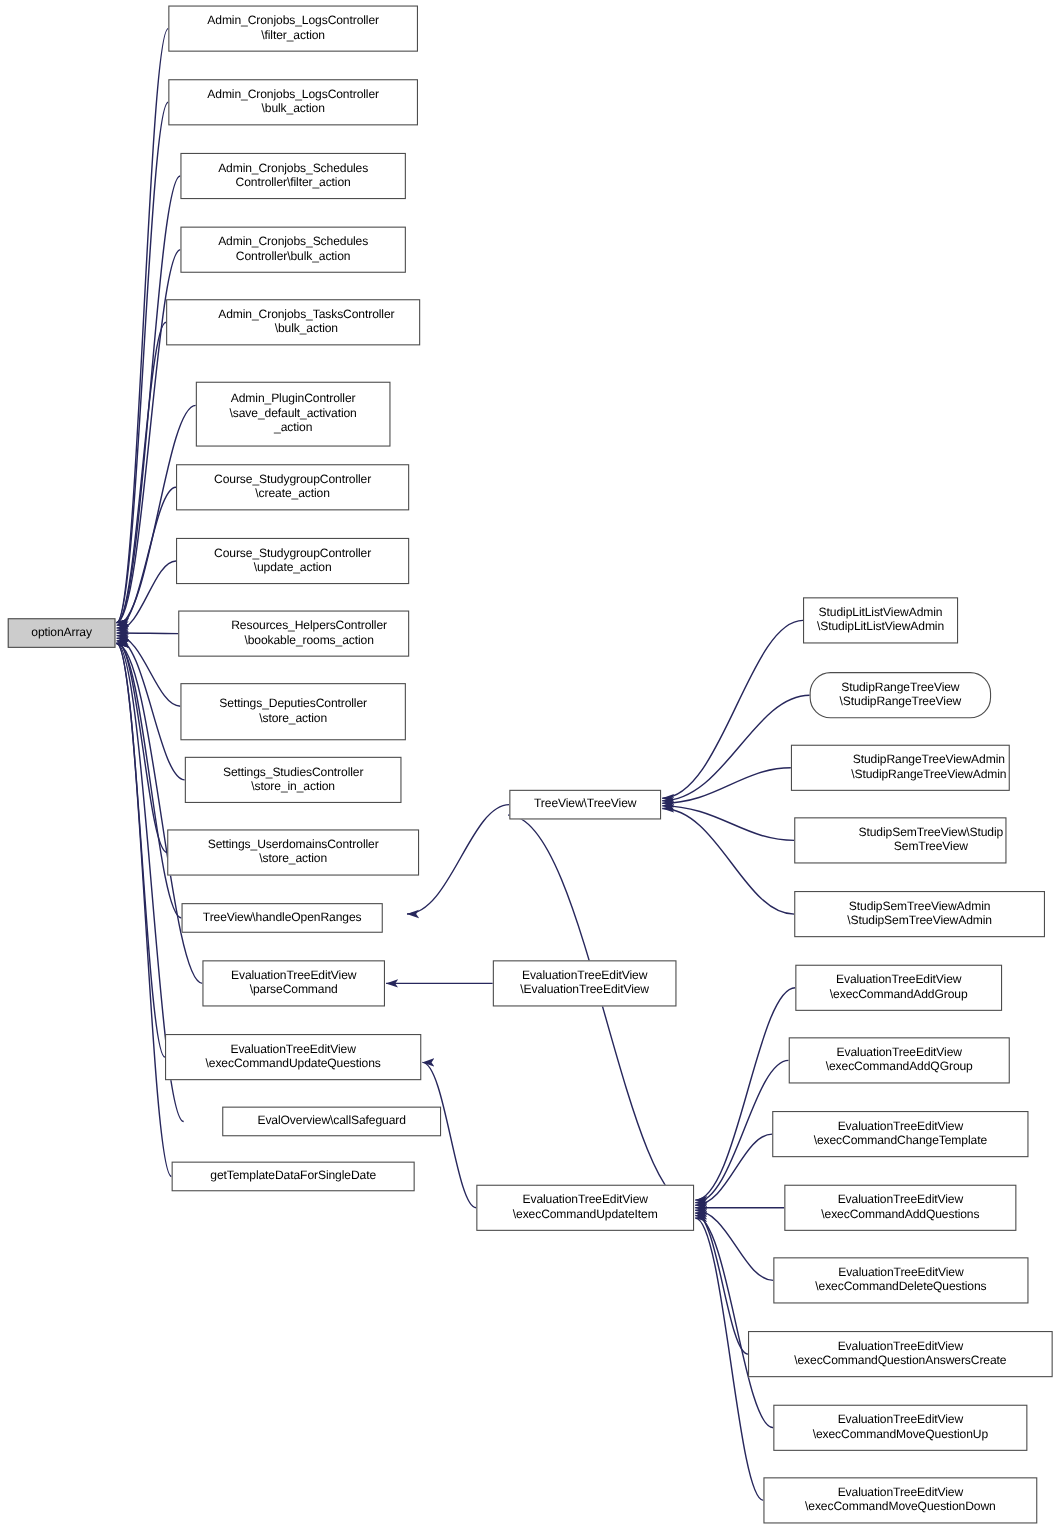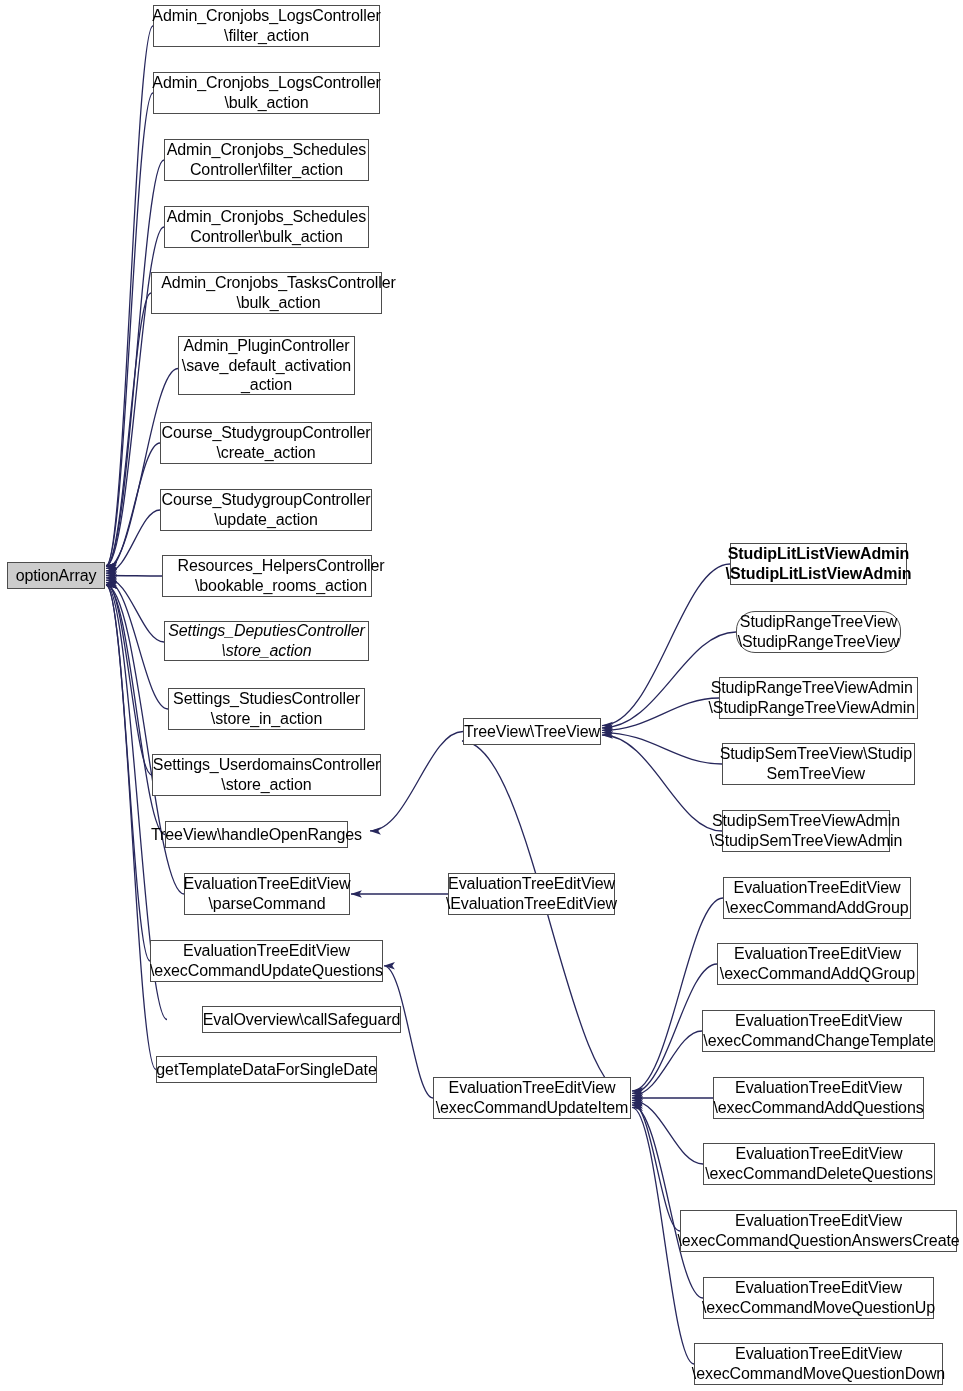--- a/index.html
+++ b/index.html
@@ -26,21 +26,21 @@
   .node {
     position: absolute;
     box-sizing: border-box;
     display: flex;
     align-items: center;
     justify-content: center;
     text-align: center;
     border: 1px solid #4d4d4d;
     background: #ffffff;
     color: #000000;
-    font-size: 16px;
+    font-size: 11px;
     line-height: 1.22;
     letter-spacing: -0.1px;
     white-space: pre-line;
     padding: 0 2px;
   }
   .node.root {
     background: #cccccc;
     border: 1px solid #4d4d4d;
   }
   .node-label {
@@ -100,52 +100,52 @@
       <div class="node" style="left: 153px; top: 5px; width: 227px; height: 42px;"><span class="node-label">Admin_Cronjobs_LogsController
 \filter_action</span></div>
       <div class="node" style="left: 153px; top: 72px; width: 227px; height: 42px;"><span class="node-label">Admin_Cronjobs_LogsController
 \bulk_action</span></div>
       <div class="node" style="left: 164px; top: 139px; width: 205px; height: 42px;"><span class="node-label">Admin_Cronjobs_Schedules
 Controller\filter_action</span></div>
       <div class="node" style="left: 164px; top: 206px; width: 205px; height: 42px;"><span class="node-label">Admin_Cronjobs_Schedules
 Controller\bulk_action</span></div>
       <div class="node" style="left: 151px; top: 272px; width: 231px; height: 42px; padding-left: 26px;"><span class="node-label">Admin_Cronjobs_TasksController
 \bulk_action</span></div>
-      <div class="node" style="left: 178px; top: 336px; width: 177px; height: 59px;"><span class="node-label">Admin_PluginController
+      <div class="node" style="left: 178px; top: 347px; width: 177px; height: 59px;"><span class="node-label">Admin_PluginController
 \save_default_activation
 _action</span></div>
       <div class="node" style="left: 160px; top: 422px; width: 212px; height: 42px;"><span class="node-label">Course_StudygroupController
 \create_action</span></div>
       <div class="node" style="left: 160px; top: 489px; width: 212px; height: 42px;"><span class="node-label">Course_StudygroupController
 \update_action</span></div>
       <div class="node" style="left: 162px; top: 555px; width: 210px; height: 42px; padding-left: 30px;"><span class="node-label">Resources_HelpersController
 \bookable_rooms_action</span></div>
-      <div class="node" style="left: 164px; top: 621px; width: 205px; height: 40px; font-style: italic;"><span class="node-label">Settings_DeputiesController
+      <div class="node" style="left: 164px; top: 621px; width: 205px; height: 52px;"><span class="node-label">Settings_DeputiesController
 \store_action</span></div>
       <div class="node" style="left: 168px; top: 688px; width: 197px; height: 42px;"><span class="node-label">Settings_StudiesController
 \store_in_action</span></div>
       <div class="node" style="left: 152px; top: 754px; width: 229px; height: 42px; justify-content: center;"><span class="node-label">Settings_UserdomainsController
 \store_action</span></div>
       <div class="node" style="left: 165px; top: 821px; width: 183px; height: 27px;"><span class="node-label">TreeView\handleOpenRanges</span></div>
       <div class="node" style="left: 184px; top: 873px; width: 166px; height: 42px;"><span class="node-label">EvaluationTreeEditView
 \parseCommand</span></div>
       <div class="node" style="left: 150px; top: 940px; width: 233px; height: 42px;"><span class="node-label">EvaluationTreeEditView
 \execCommandUpdateQuestions</span></div>
       <div class="node" style="left: 167px; top: 1006px; width: 199px; height: 27px; margin-left: 35px;"><span class="node-label">EvalOverview\callSafeguard</span></div>
       <div class="node" style="left: 156px; top: 1056px; width: 221px; height: 27px;"><span class="node-label">getTemplateDataForSingleDate</span></div>
       <div class="node" style="left: 463px; top: 718px; width: 138px; height: 27px;"><span class="node-label">TreeView\TreeView</span></div>
-      <div class="node" style="left: 730px; top: 543px; width: 177px; height: 42px; font-weight: bold;"><span class="node-label">StudipLitListViewAdmin
+      <div class="node" style="left: 730px; top: 543px; width: 141px; height: 42px;"><span class="node-label">StudipLitListViewAdmin
 \StudipLitListViewAdmin</span></div>
       <div class="node" style="left: 736px; top: 611px; width: 165px; height: 42px; border-radius: 19px;"><span class="node-label">StudipRangeTreeView
 \StudipRangeTreeView</span></div>
       <div class="node" style="left: 719px; top: 677px; width: 199px; height: 42px; justify-content: flex-end;"><span class="node-label">StudipRangeTreeViewAdmin
 \StudipRangeTreeViewAdmin</span></div>
       <div class="node" style="left: 722px; top: 743px; width: 193px; height: 42px; justify-content: flex-end;"><span class="node-label">StudipSemTreeView\Studip
 SemTreeView</span></div>
-      <div class="node" style="left: 722px; top: 810px; width: 168px; height: 42px;"><span class="node-label">StudipSemTreeViewAdmin
+      <div class="node" style="left: 722px; top: 810px; width: 228px; height: 42px;"><span class="node-label">StudipSemTreeViewAdmin
 \StudipSemTreeViewAdmin</span></div>
       <div class="node" style="left: 448px; top: 873px; width: 167px; height: 42px;"><span class="node-label">EvaluationTreeEditView
 \EvaluationTreeEditView</span></div>
       <div class="node" style="left: 433px; top: 1077px; width: 198px; height: 42px;"><span class="node-label">EvaluationTreeEditView
 \execCommandUpdateItem</span></div>
       <div class="node" style="left: 723px; top: 877px; width: 188px; height: 42px;"><span class="node-label">EvaluationTreeEditView
 \execCommandAddGroup</span></div>
       <div class="node" style="left: 717px; top: 943px; width: 201px; height: 42px;"><span class="node-label">EvaluationTreeEditView
 \execCommandAddQGroup</span></div>
       <div class="node" style="left: 702px; top: 1010px; width: 233px; height: 42px;"><span class="node-label">EvaluationTreeEditView

